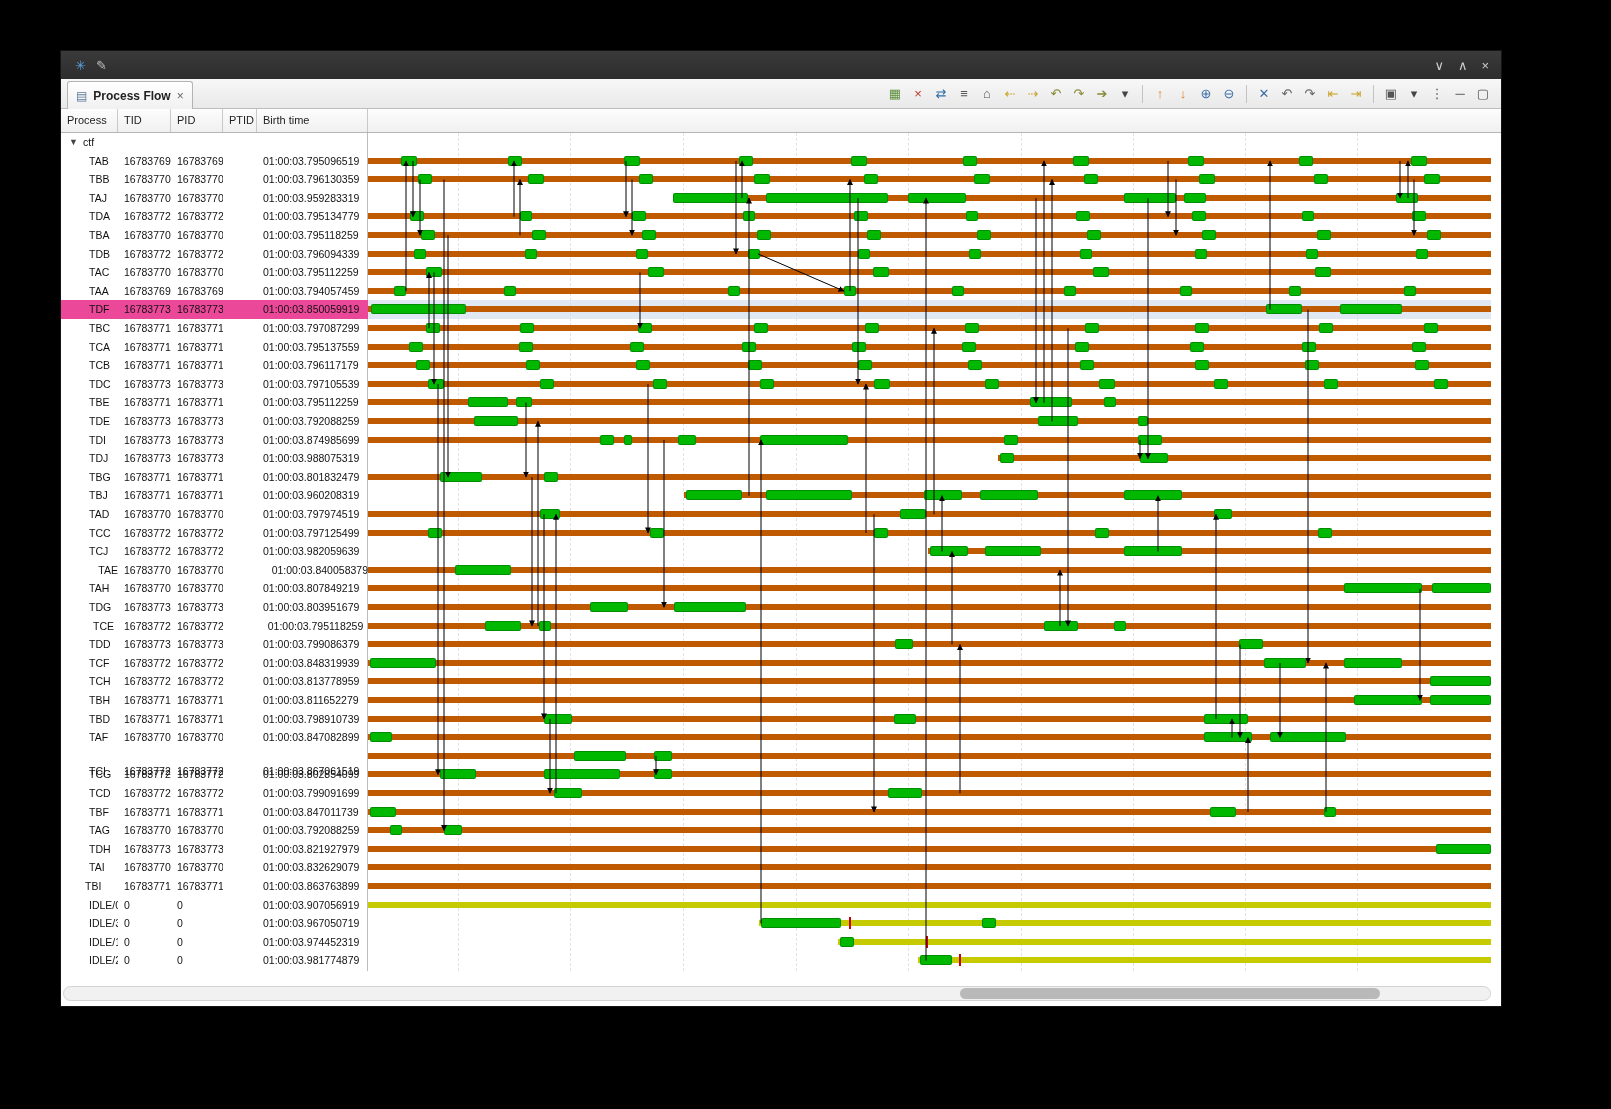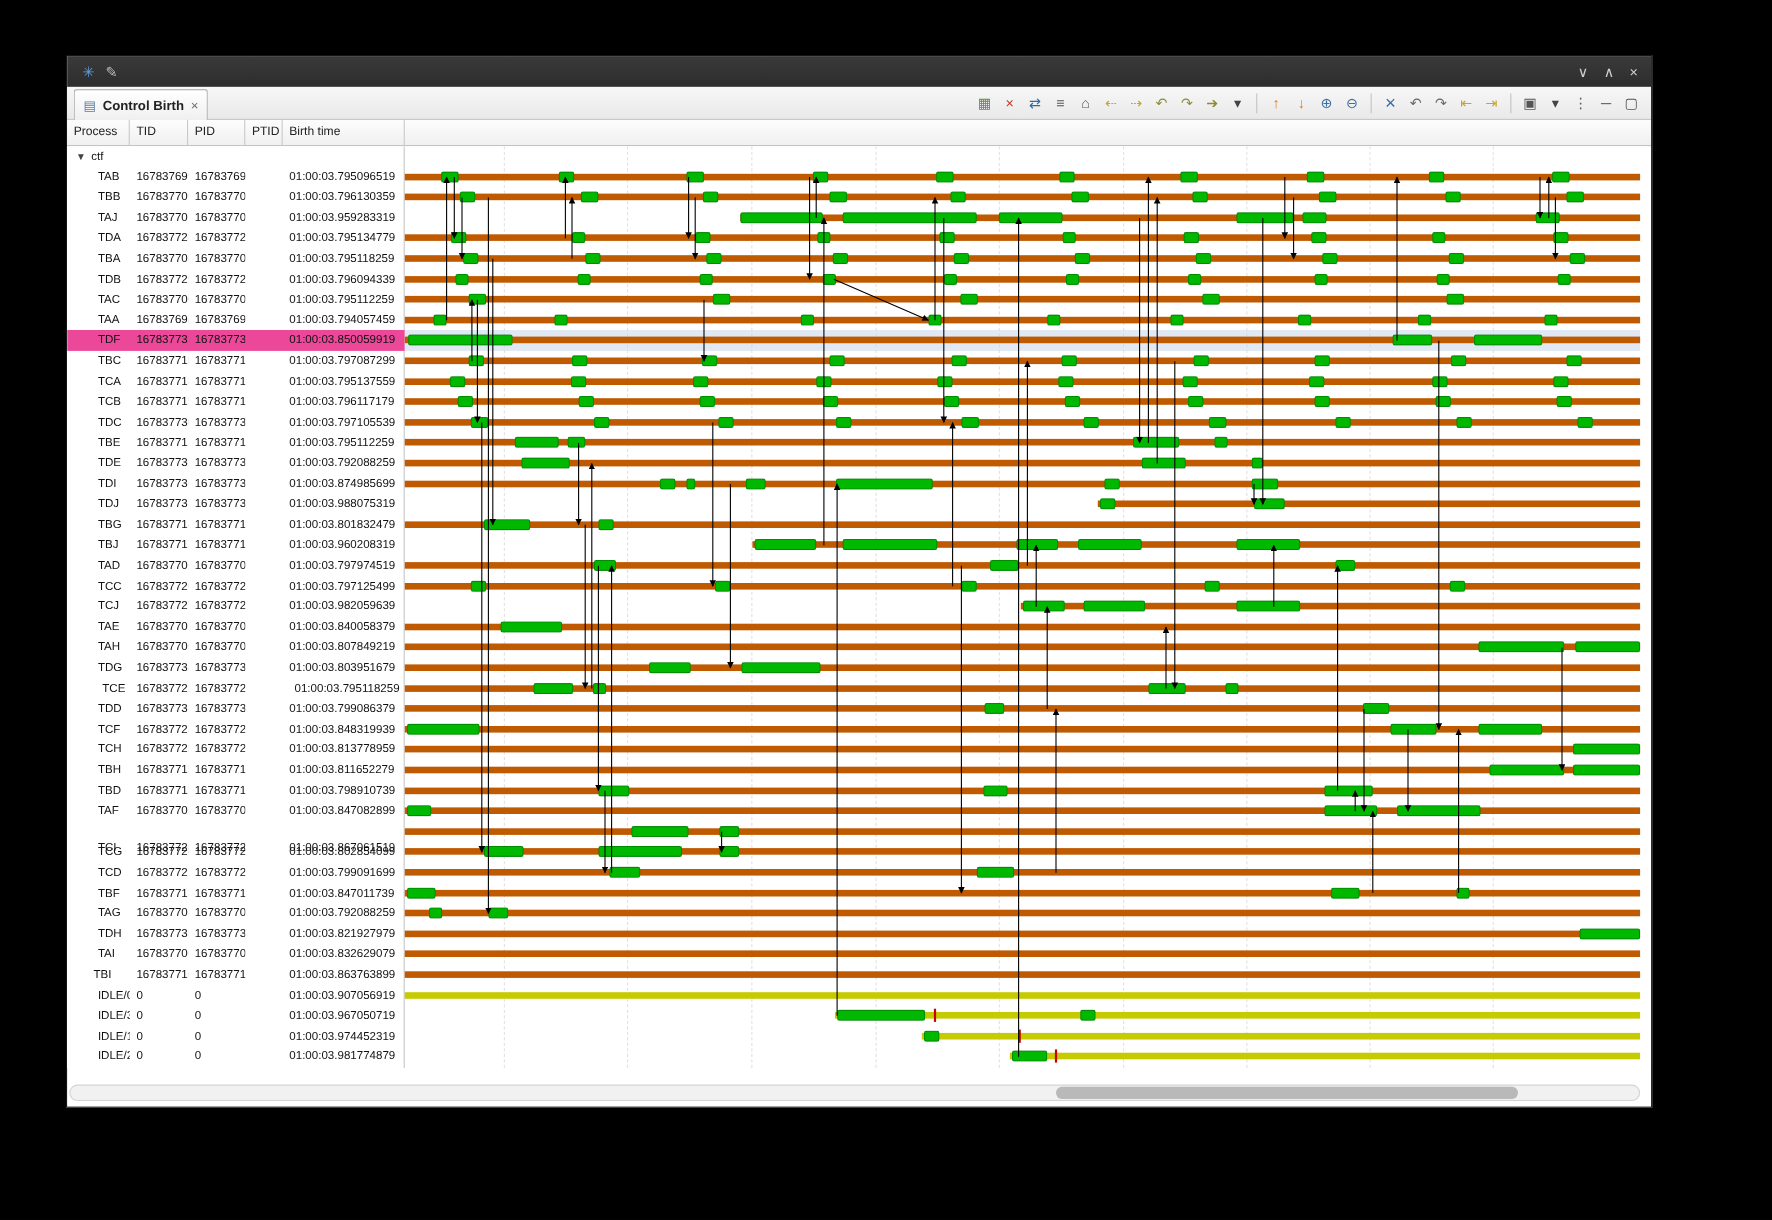--- a/index.html
+++ b/index.html
@@ -55,21 +55,21 @@
     <div class="rights">
       <span>∨</span>
       <span>∧</span>
       <span>×</span>
     </div>
   </div>
 
   <div class="tabbar">
     <div class="tab">
       <span class="viewico">▤</span>
-      <span class="lbl">Control Birth</span>
+      <span class="lbl">Process Flow</span>
       <span class="x">×</span>
     </div>
     <div class="toolbar">
         <div class="ti" style="color: rgb(95, 143, 62);">▦</div>
         <div class="ti" style="color: rgb(192, 57, 43);">×</div>
         <div class="ti" style="color: rgb(46, 109, 164);">⇄</div>
         <div class="ti" style="color: rgb(85, 85, 85);">≡</div>
         <div class="ti" style="color: rgb(85, 85, 85);">⌂</div>
         <div class="ti" style="color: rgb(201, 162, 39);">⇠</div>
         <div class="ti" style="color: rgb(201, 162, 39);">⇢</div>
@@ -258,21 +258,21 @@
           <div class="tcell" style="left: 162px; width: 34px; padding-left: 6px;"></div>
           <div class="tcell" style="left: 196px; width: 111px; padding-left: 6px;">01:00:03.797125499</div>
         </div>
         <div class="trow" style="top: 409.2px;">
           <div class="tcell" style="left: 0px; width: 57px; padding-left: 28px;">TCJ</div>
           <div class="tcell" style="left: 57px; width: 53px; padding-left: 6px;">167837727</div>
           <div class="tcell" style="left: 110px; width: 52px; padding-left: 6px;">167837727</div>
           <div class="tcell" style="left: 162px; width: 34px; padding-left: 6px;"></div>
           <div class="tcell" style="left: 196px; width: 111px; padding-left: 6px;">01:00:03.982059639</div>
         </div>
-        <div class="trow" style="top: 427.8px;">
+        <div class="trow" style="top: 427.8px; text-align: right;">
           <div class="tcell" style="left: 0px; width: 57px; padding-left: 28px;">TAE</div>
           <div class="tcell" style="left: 57px; width: 53px; padding-left: 6px;">167837702</div>
           <div class="tcell" style="left: 110px; width: 52px; padding-left: 6px;">167837702</div>
           <div class="tcell" style="left: 162px; width: 34px; padding-left: 6px;"></div>
           <div class="tcell" style="left: 196px; width: 111px; padding-left: 6px;">01:00:03.840058379</div>
         </div>
         <div class="trow" style="top: 446.4px;">
           <div class="tcell" style="left: 0px; width: 57px; padding-left: 28px;">TAH</div>
           <div class="tcell" style="left: 57px; width: 53px; padding-left: 6px;">167837705</div>
           <div class="tcell" style="left: 110px; width: 52px; padding-left: 6px;">167837705</div>

